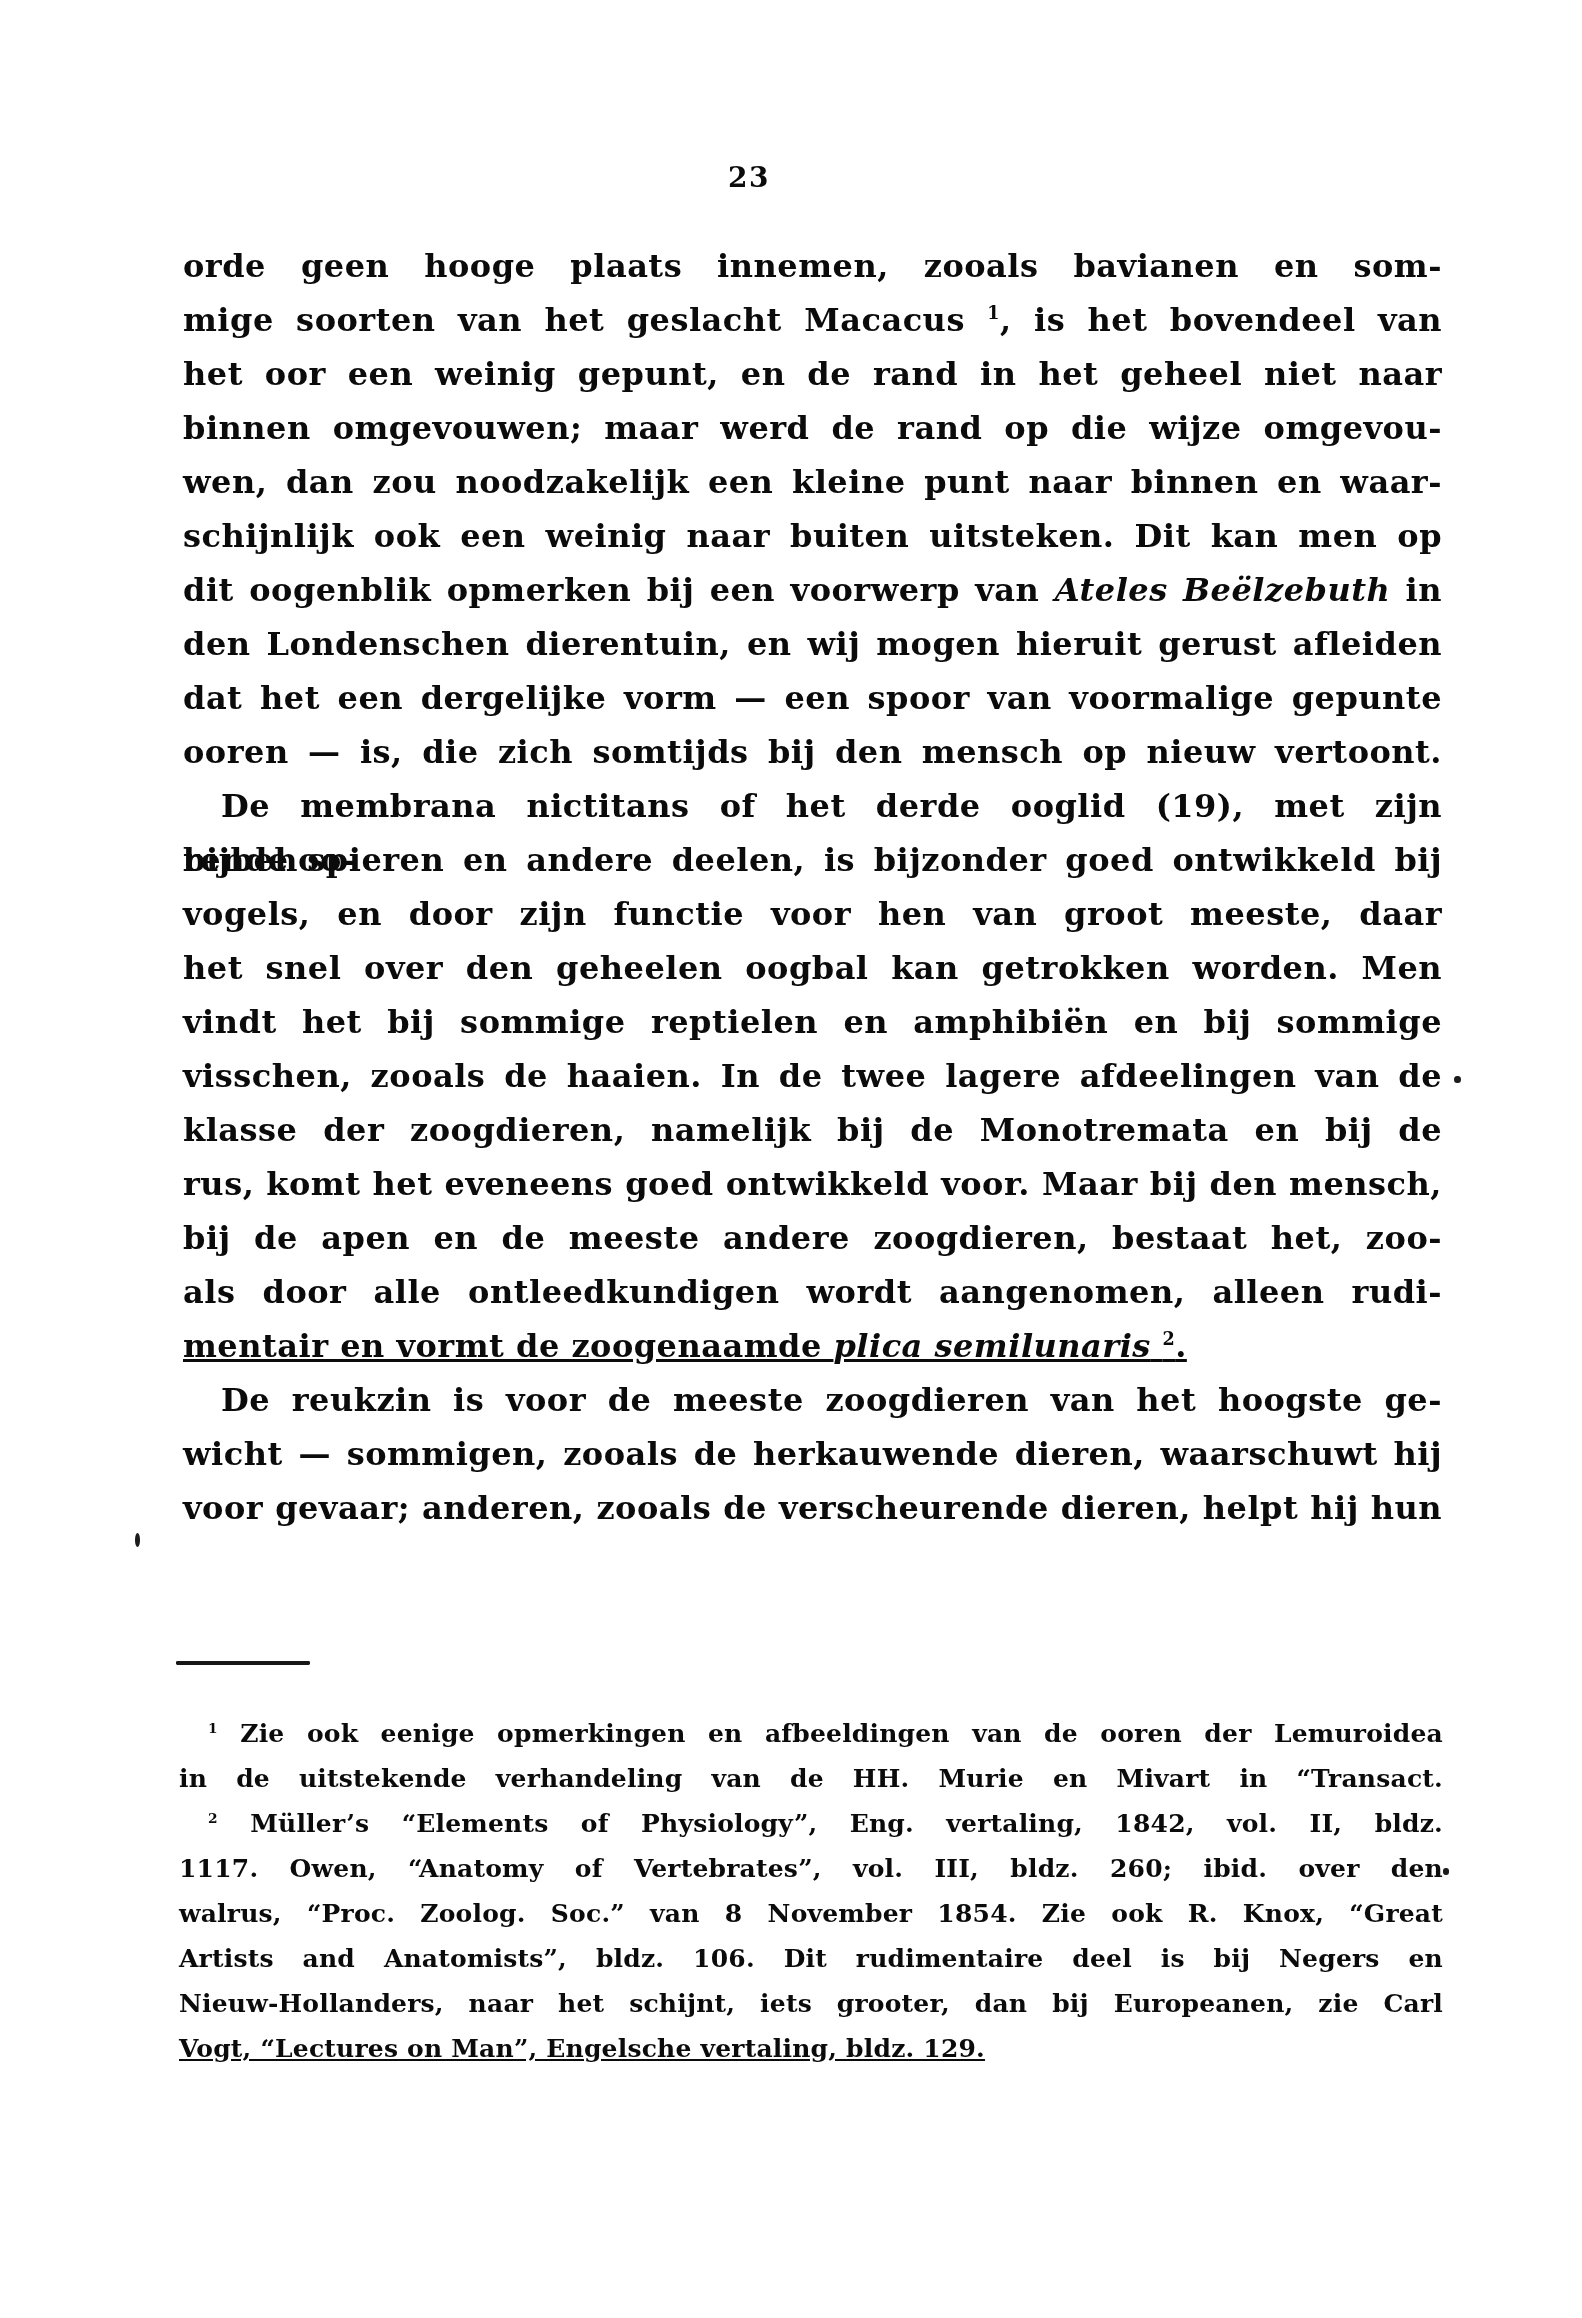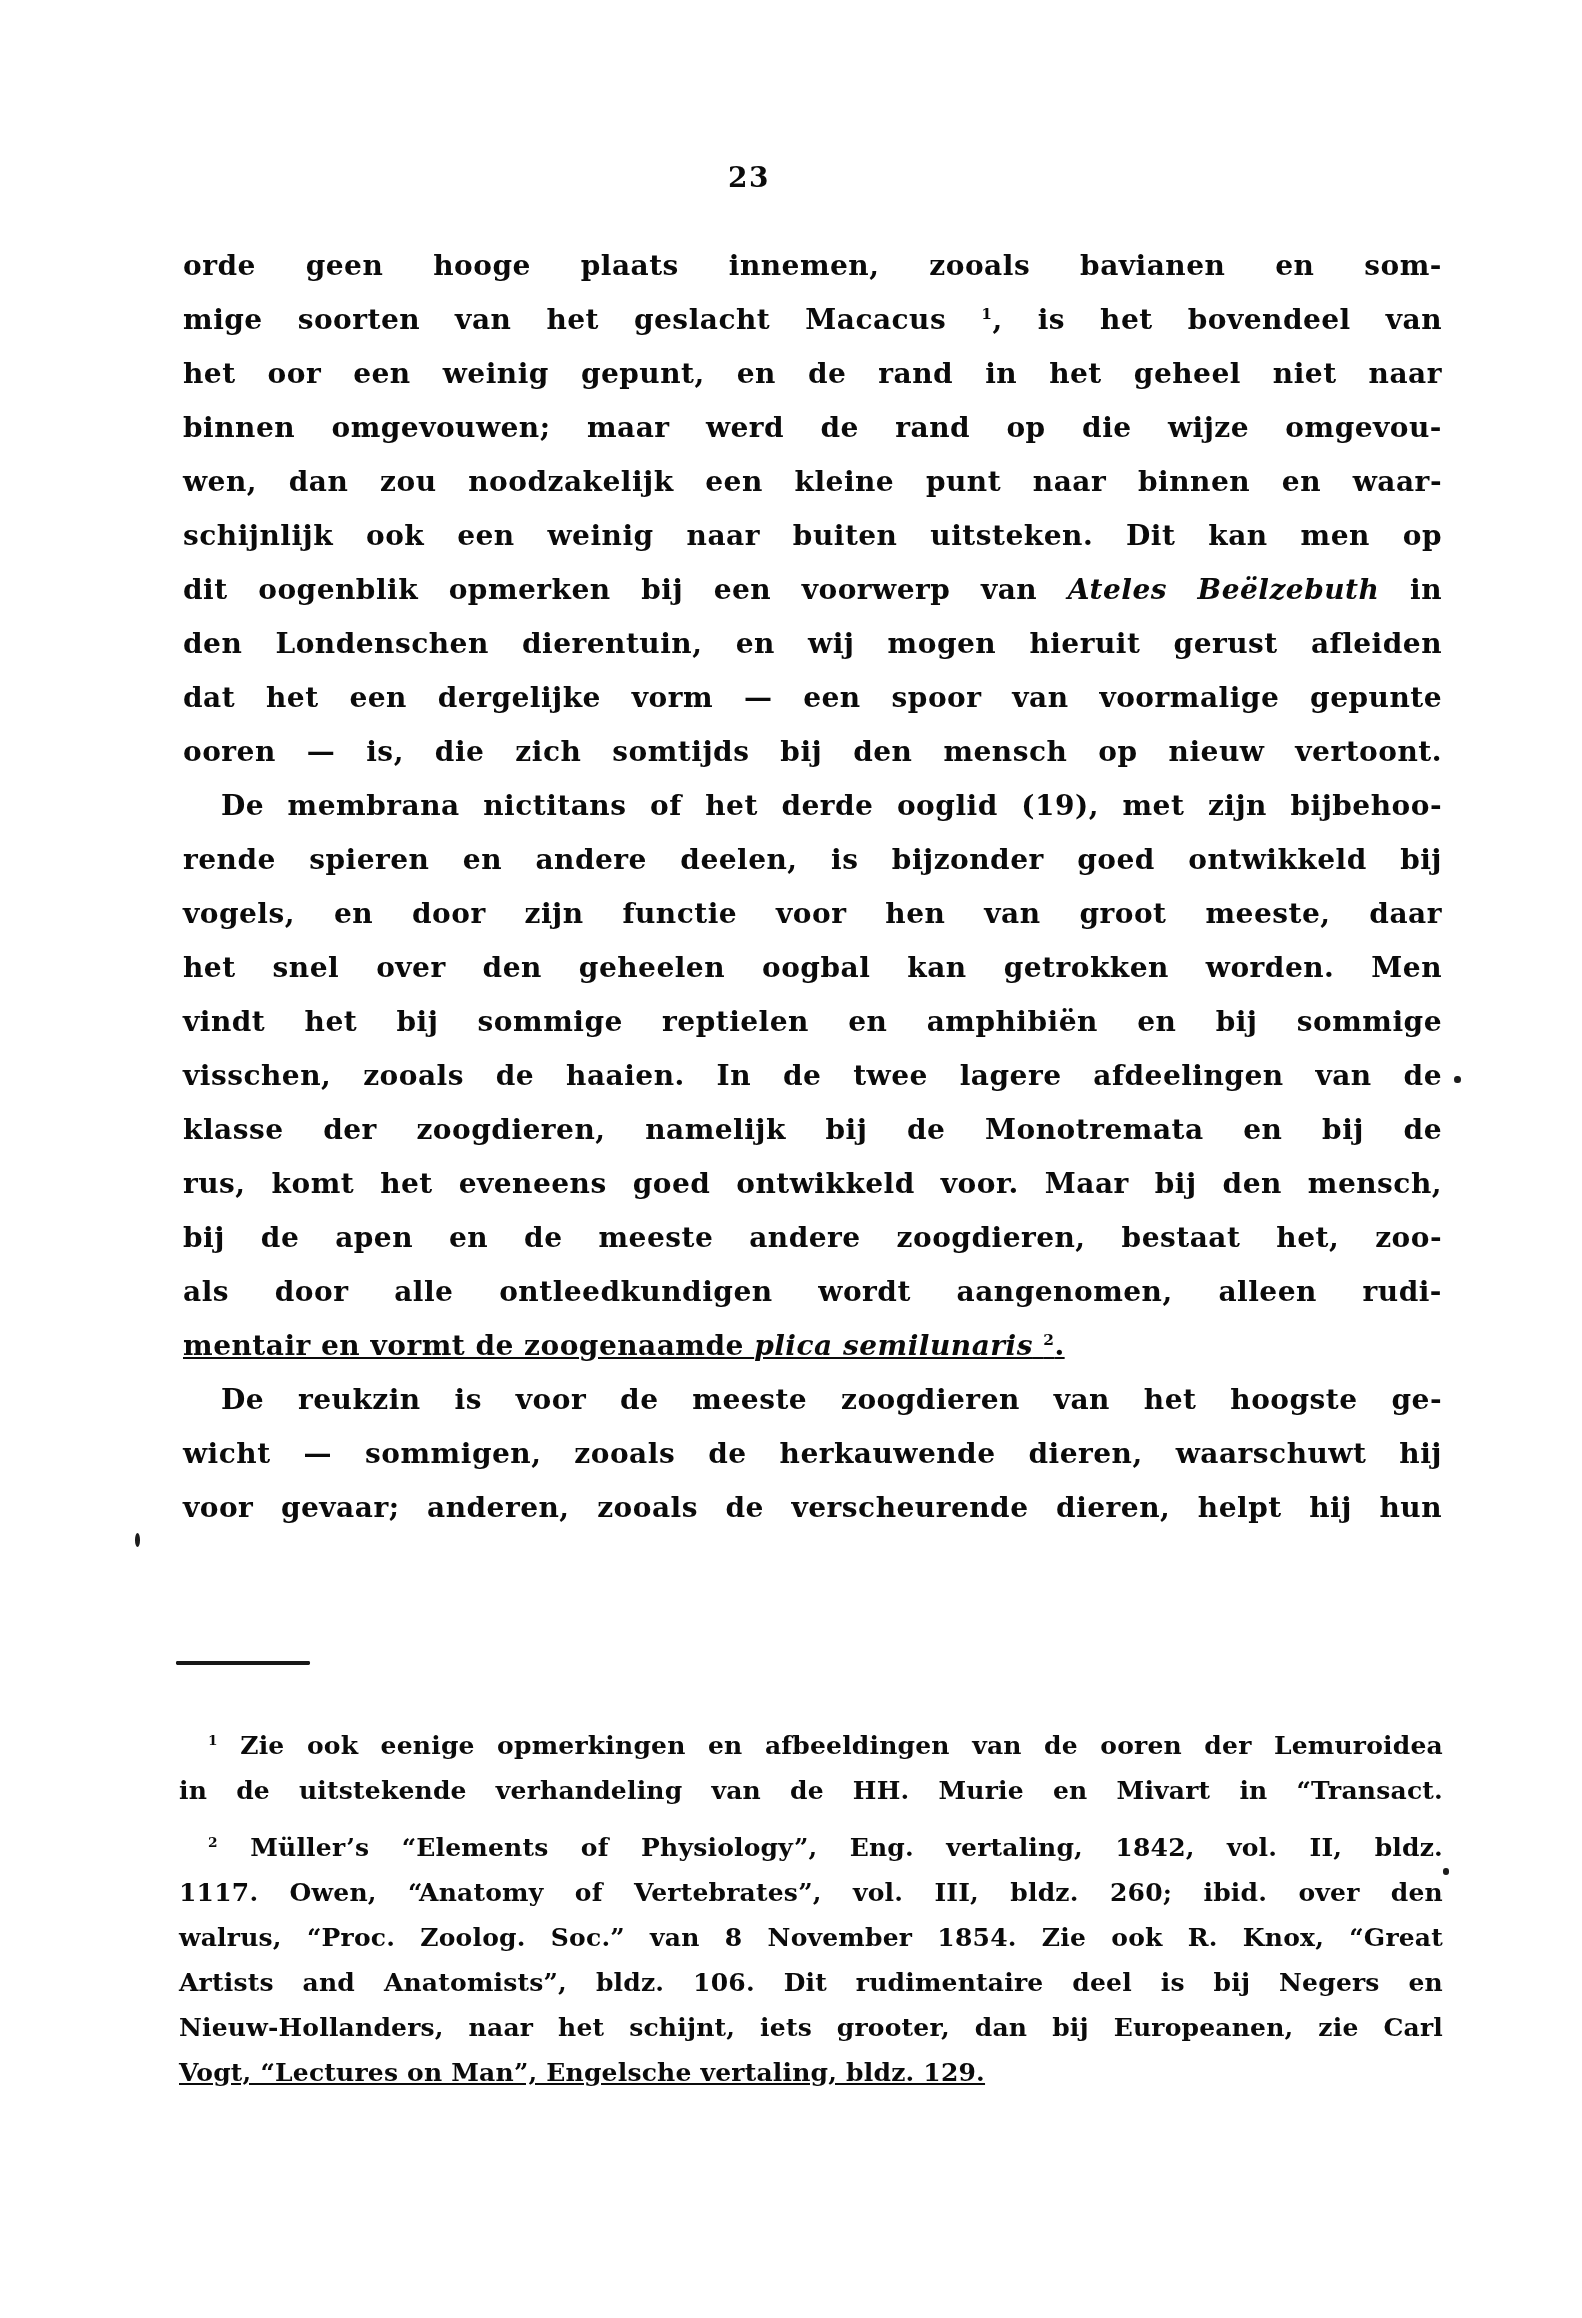--- a/index.html
+++ b/index.html
@@ -19,39 +19,39 @@
     font-size: 28px; line-height: 40px;
     font-weight: 700; letter-spacing: 1.4px;
   }
 
   .body-block {
     position: absolute;
     left: 183px; top: 239px; width: 1259px;
   }
   .body-block .line {
     height: 54px; line-height: 54px;
-    font-size: 28px; font-weight: 700;
+    font-size: 32px; font-weight: 700;
     letter-spacing: 0.5px;
     text-align: justify;
     text-align-last: justify;
   }
   .foot-block {
     position: absolute;
     left: 179px; top: 1711px; width: 1264px;
   }
   .foot-block .line {
     height: 45px; line-height: 45px;
     font-size: 25px; font-weight: 700;
     letter-spacing: 0.2px;
     text-align: justify;
     text-align-last: justify;
   }
   .line.end { text-align-last: left; text-decoration: underline; }
   .body-block .line.ind { text-indent: 38px; }
-  .foot-block .line.ind { text-indent: 29px; margin-top: 12px; }
+  .foot-block .line.ind { text-indent: 29px; }
 
   .line em { font-style: italic; }
   .line .sup {
     font-size: 0.55em;
     vertical-align: super;
     line-height: 0;
   }
 
   .footnote-rule {
     position: absolute;

